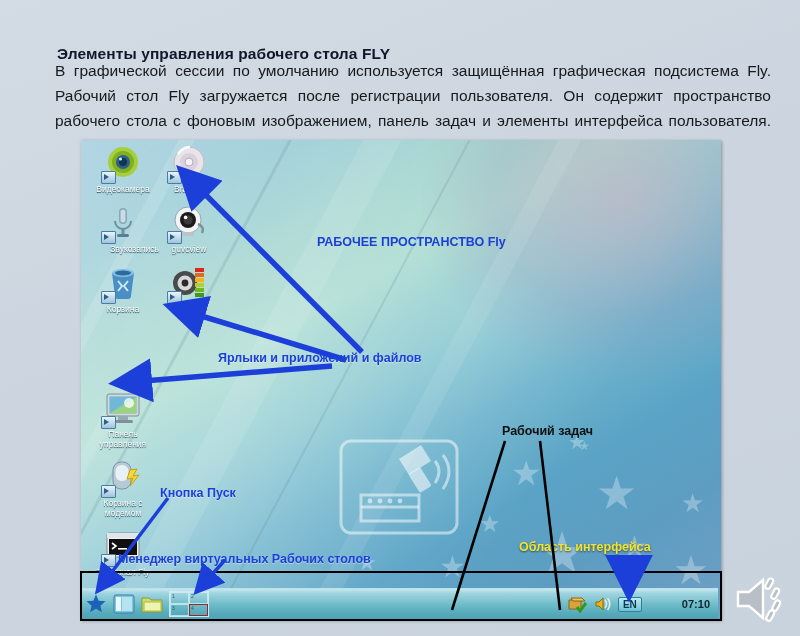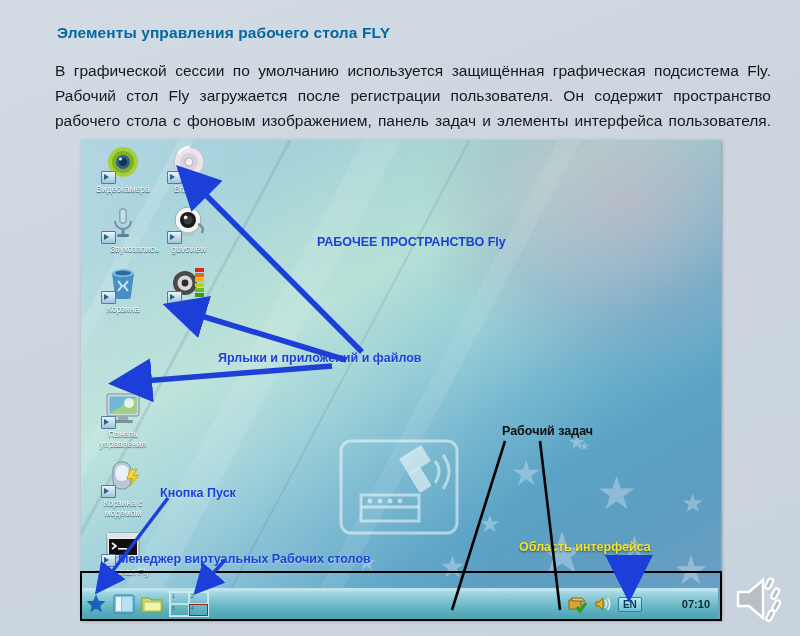--- a/index.html
+++ b/index.html
@@ -4,22 +4,22 @@
 <title>Элементы управления рабочего стола FLY</title>
 <style>
   html,body{margin:0;padding:0;}
   body{
     width:800px;height:636px;overflow:hidden;position:relative;
     background:linear-gradient(160deg,#d3dbe4 0%,#ccd5df 45%,#c9d3de 100%);
     font-family:"Liberation Sans","DejaVu Sans",sans-serif;
   }
   
   .slide-title{
-    position:absolute;left:57px;top:24px;width:700px;
-    font-size:15.5px;font-weight:bold;color:#0369a1;letter-spacing:.1px;
+    position:absolute;left:57px;top:45px;width:700px;
+    font-size:15.5px;font-weight:bold;color:#0f172a;letter-spacing:.1px;
     white-space:nowrap;
   }
   .slide-body{
     position:absolute;left:55px;top:58px;width:716px;
     font-size:15.5px;line-height:25px;color:#16191d;
     text-align:justify;text-align-last:justify;
     word-spacing:.5px;
   }
   .slide-body p{margin:0;}
   

